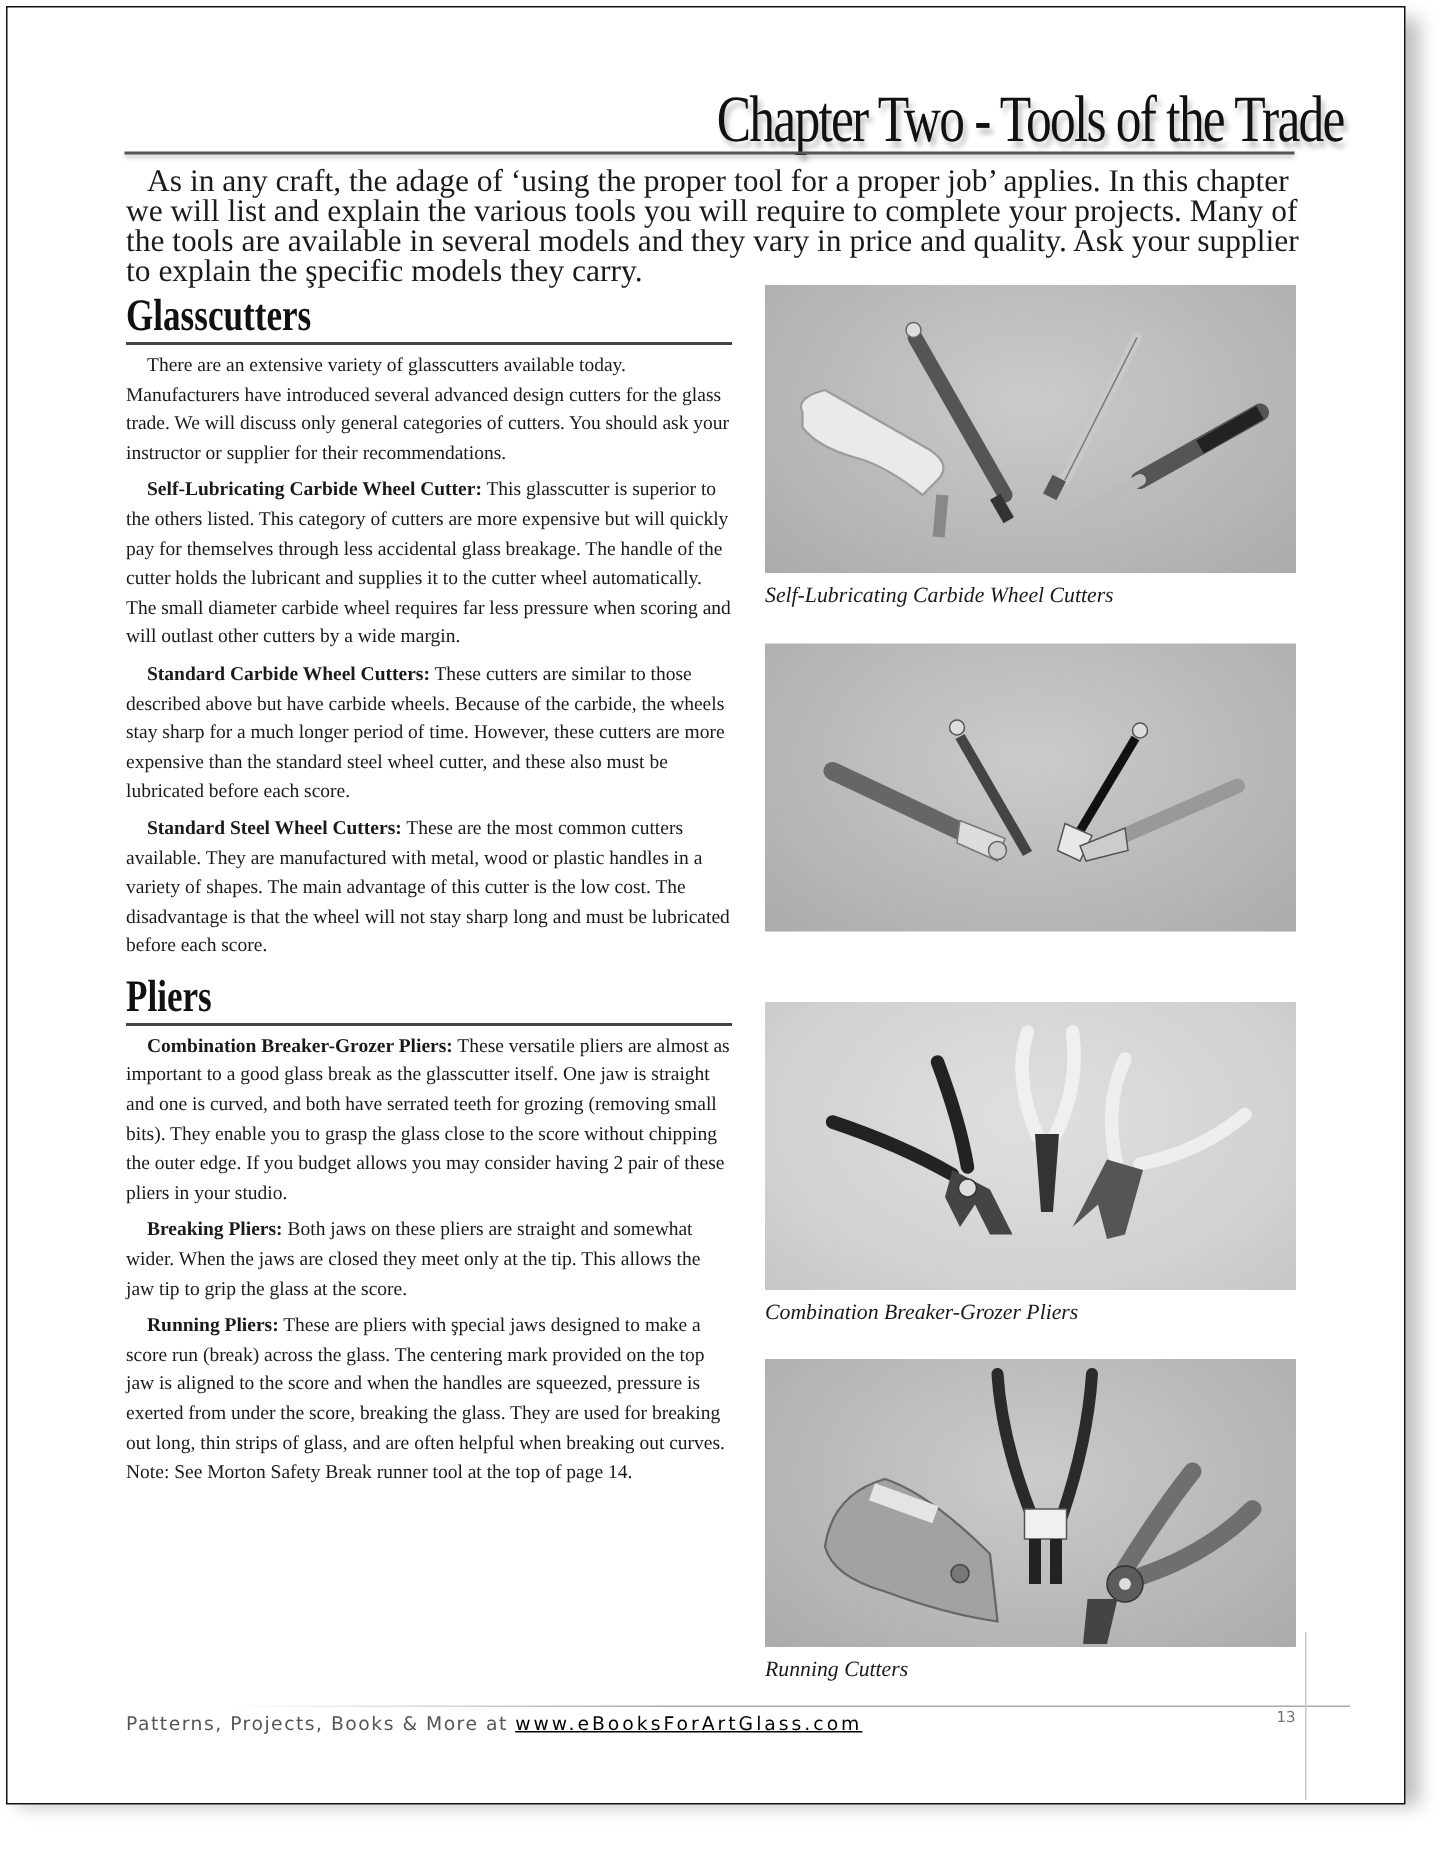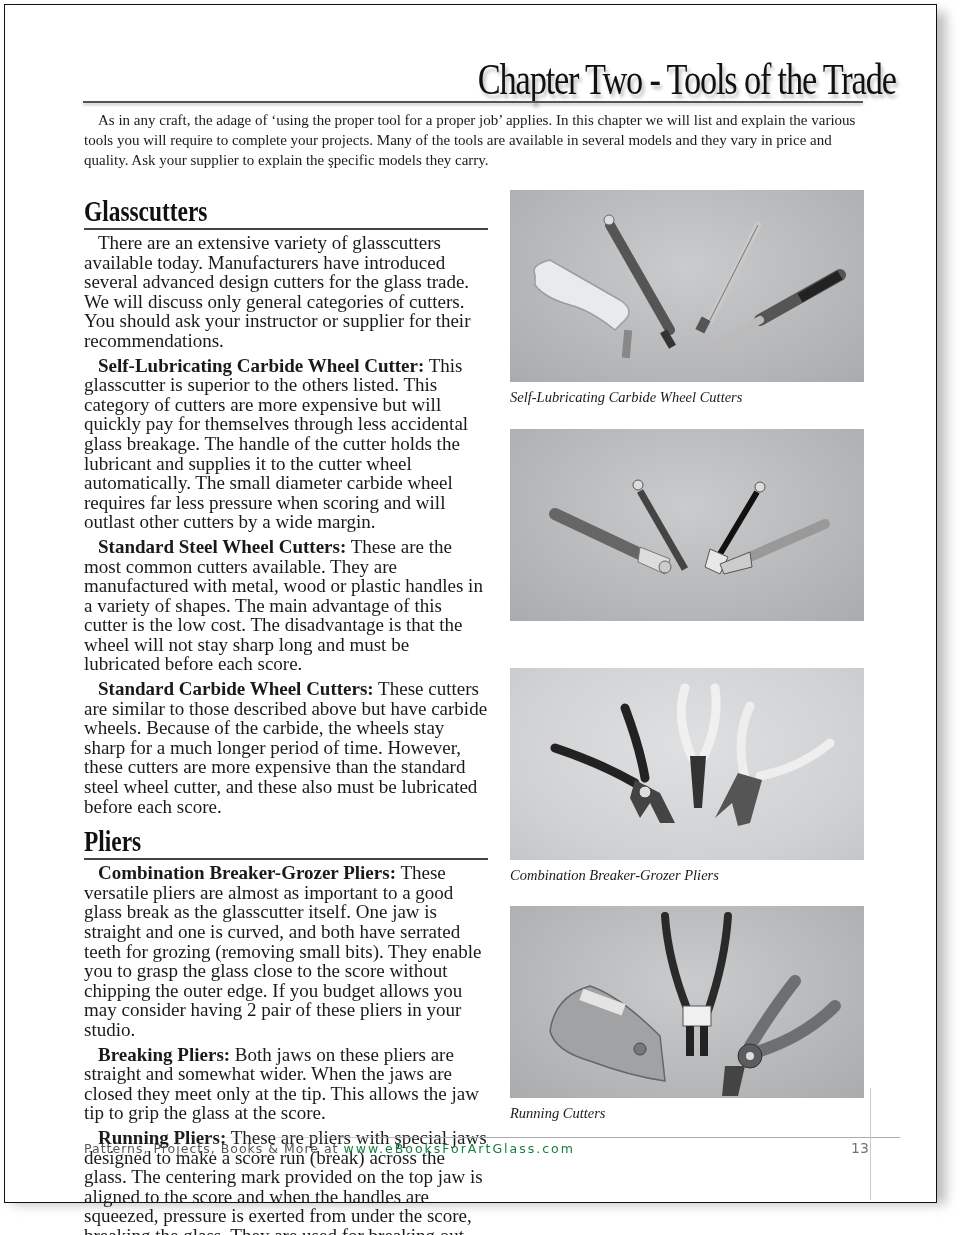--- a/index.html
+++ b/index.html
@@ -20,72 +20,72 @@
     font-family: "Liberation Serif", serif; font-size: 44px; letter-spacing: -1.5px;
     transform: scaleX(0.78); transform-origin: right bottom; color: #111;
     text-shadow: 3px 4px 4px rgba(0,0,0,0.25); white-space: nowrap; line-height: 1;
   }
   .title-rule {
     position: absolute; left: 83px; top: 101px; width: 780px; height: 2px; background: #555;
     box-shadow: 0 2px 3px rgba(0,0,0,0.25);
   }
   .intro {
     position: absolute; left: 84px; top: 110px; width: 790px;
-    font-size: 15px; line-height: 20px; text-indent: 14px; margin: 0;
+    font-size: 21px; line-height: 20px; text-indent: 14px; margin: 0;
   }
   .col-left { position: absolute; left: 84px; top: 194px; width: 404px; }
   .section-head {
     font-family: "Liberation Serif", serif; font-size: 30px; line-height: 34px;
     transform: scaleX(0.78); transform-origin: left bottom; white-space: nowrap; margin: 0;
     color: #111;
   }
   .section-rule { height: 2px; background: #444; margin: 0 0 3px 0; width: 404px; }
-  .para { font-size: 19px; line-height: 19.6px; text-indent: 14px; margin: 0 0 5px 0; }
+  .para { font-size: 13px; line-height: 19.6px; text-indent: 14px; margin: 0 0 5px 0; }
   .para b { font-weight: bold; }
   .fig { position: absolute; left: 510px; width: 421px; }
   .photo {
     width: 354px; height: 192px; position: relative; overflow: hidden;
     background: radial-gradient(ellipse at 50% 40%, #c9cbcc 0%, #b6b8ba 60%, #a9abad 100%);
   }
   .photo svg { width: 100%; height: 100%; display: block; }
   .caption {
     font-family: "Liberation Serif", serif; font-style: italic; font-size: 14.5px;
     margin-top: 6px; line-height: 18px;
   }
   .footer-rule { position: absolute; left: 150px; top: 1137px; width: 750px; height: 1px;
     background: linear-gradient(to right, rgba(170,170,170,0) 0%, #aaa 40%, #aaa 100%); }
   .footer-vrule { position: absolute; left: 870px; top: 1088px; width: 1px; height: 112px; background: #ccc; }
   .footer-text {
     position: absolute; left: 84px; top: 1141px; font-family: "DejaVu Sans", sans-serif;
     font-size: 12.5px; color: #555; letter-spacing: 1px;
   }
-  .footer-link { color: #15803d; letter-spacing: 2px; }
+  .footer-link { color: #000000; text-decoration: underline; letter-spacing: 2px; }
   .page-num {
     position: absolute; left: 851px; top: 1140px; font-family: "DejaVu Sans", sans-serif;
-    font-size: 14px; color: #737373;
+    font-size: 10px; color: #737373;
   }
 </style>
 </head>
 <body>
 
 <div class="shadow"></div>
 <div class="page"></div>
 
 <div class="chapter-title">Chapter Two - Tools of the Trade</div>
 <div class="title-rule"></div>
 <p class="intro">As in any craft, the adage of ‘using the proper tool for a proper job’ applies. In this chapter we will list and explain the various tools you will require to complete your projects. Many of the tools are available in several models and they vary in price and quality. Ask your supplier to explain the şpecific models they carry.</p>
 
 <div class="col-left">
 
   <h2 class="section-head">Glasscutters</h2>
   <div class="section-rule"></div>
   <p class="para"><span>There are an extensive variety of glasscutters available today. Manufacturers have introduced several advanced design cutters for the glass trade. We will discuss only general categories of cutters. You should ask your instructor or supplier for their recommendations.</span></p>
   <p class="para"><b>Self-Lubricating Carbide Wheel Cutter:</b><span> This glasscutter is superior to the others listed. This category of cutters are more expensive but will quickly pay for themselves through less accidental glass breakage. The handle of the cutter holds the lubricant and supplies it to the cutter wheel automatically. The small diameter carbide wheel requires far less pressure when scoring and will outlast other cutters by a wide margin.</span></p>
+  <p class="para"><b>Standard Carbide Wheel Cutters:</b><span> These cutters are similar to those described above but have carbide wheels. Because of the carbide, the wheels stay sharp for a much longer period of time. However, these cutters are more expensive than the standard steel wheel cutter, and these also must be lubricated before each score.</span></p>
   <p class="para"><b>Standard Steel Wheel Cutters:</b><span> These are the most common cutters available. They are manufactured with metal, wood or plastic handles in a variety of shapes. The main advantage of this cutter is the low cost. The disadvantage is that the wheel will not stay sharp long and must be lubricated before each score.</span></p>
-  <p class="para"><b>Standard Carbide Wheel Cutters:</b><span> These cutters are similar to those described above but have carbide wheels. Because of the carbide, the wheels stay sharp for a much longer period of time. However, these cutters are more expensive than the standard steel wheel cutter, and these also must be lubricated before each score.</span></p>
 
   <h2 class="section-head" style="margin-top:8px">Pliers</h2>
   <div class="section-rule"></div>
   <p class="para"><b>Combination Breaker-Grozer Pliers:</b><span> These versatile pliers are almost as important to a good glass break as the glasscutter itself. One jaw is straight and one is curved, and both have serrated teeth for grozing (removing small bits). They enable you to grasp the glass close to the score without chipping the outer edge. If you budget allows you may consider having 2 pair of these pliers in your studio.</span></p>
   <p class="para"><b>Breaking Pliers:</b><span> Both jaws on these pliers are straight and somewhat wider. When the jaws are closed they meet only at the tip. This allows the jaw tip to grip the glass at the score.</span></p>
   <p class="para"><b>Running Pliers:</b><span> These are pliers with şpecial jaws designed to make a score run (break) across the glass. The centering mark provided on the top jaw is aligned to the score and when the handles are squeezed, pressure is exerted from under the score, breaking the glass. They are used for breaking out long, thin strips of glass, and are often helpful when breaking out curves. Note: See Morton Safety Break runner tool at the top of page 14.</span></p>
 </div>
 
 <div class="fig" style="top:190px">
   <div class="photo">

